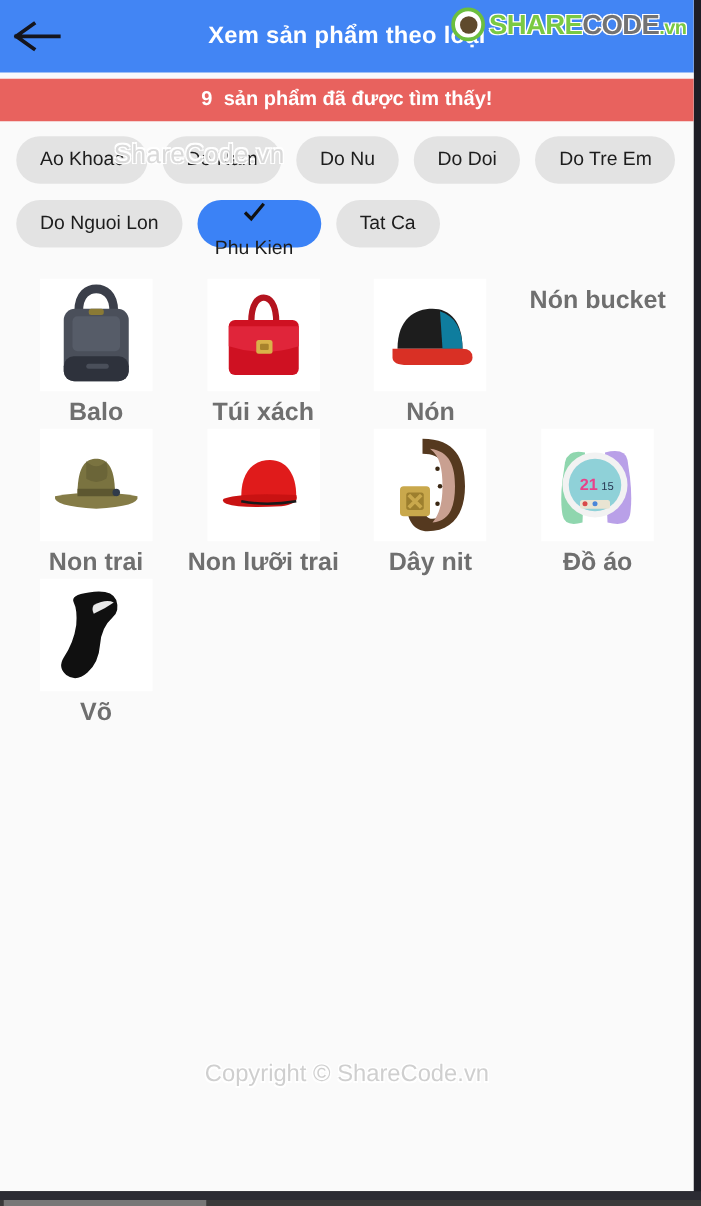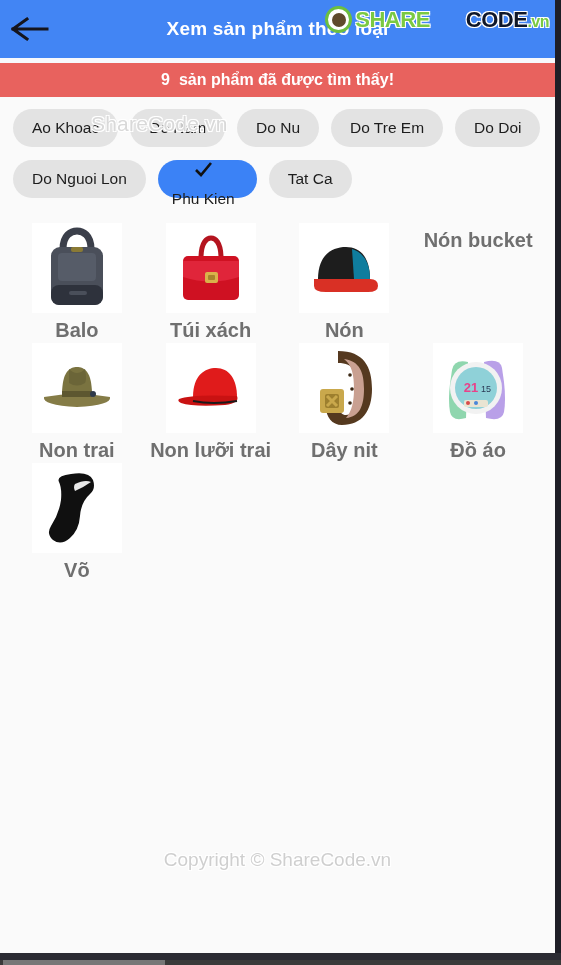--- a/index.html
+++ b/index.html
@@ -146,21 +146,21 @@
     align-items: center;
     justify-content: center;
   }
   .logo-mark-inner {
     width: 14px; height: 14px;
     border-radius: 50%;
     background: #5f4a2c;
   }
   .logo-text { font-size: 22px; font-weight: bold; letter-spacing: -0.5px; }
   .logo-share { color: #7ac943; text-shadow: -1px -1px 0 #fff,1px -1px 0 #fff,-1px 1px 0 #fff,1px 1px 0 #fff; }
-  .logo-code  { color: #0f172a; text-shadow: -1px -1px 0 #fff,1px -1px 0 #fff,-1px 1px 0 #fff,1px 1px 0 #fff; margin-left: 36px; }
+  .logo-code  { color: #737373; text-shadow: -1px -1px 0 #fff,1px -1px 0 #fff,-1px 1px 0 #fff,1px 1px 0 #fff; }
   .logo-vn    { color: #7ac943; font-size: 16px; text-shadow: -1px -1px 0 #fff,1px -1px 0 #fff,-1px 1px 0 #fff,1px 1px 0 #fff; }
   
   .grid {
     display: grid;
     grid-template-columns: repeat(4, 1fr);
     row-gap: 2px;
     padding: 6px 10px 0 10px;
   }
   .card {
     display: flex;
@@ -245,25 +245,25 @@
       <div class="chip">
 
         <span>Do Nam</span>
       </div>
       <div class="chip">
 
         <span>Do Nu</span>
       </div>
       <div class="chip">
 
+        <span>Do Doi</span>
+      </div>
+      <div class="chip">
+
         <span>Do Tre Em</span>
-      </div>
-      <div class="chip">
-
-        <span>Do Doi</span>
       </div>
     </div>
     <div class="chips-row">
       <div class="chip">
 
         <span>Do Nguoi Lon</span>
       </div>
       <div class="chip selected">
         <span class="check"><svg width="19" height="19" viewBox="0 0 19 19">
               <path d="M2 10 L7 15 L17 3" stroke="#111" stroke-width="2.6" fill="none"></path>

